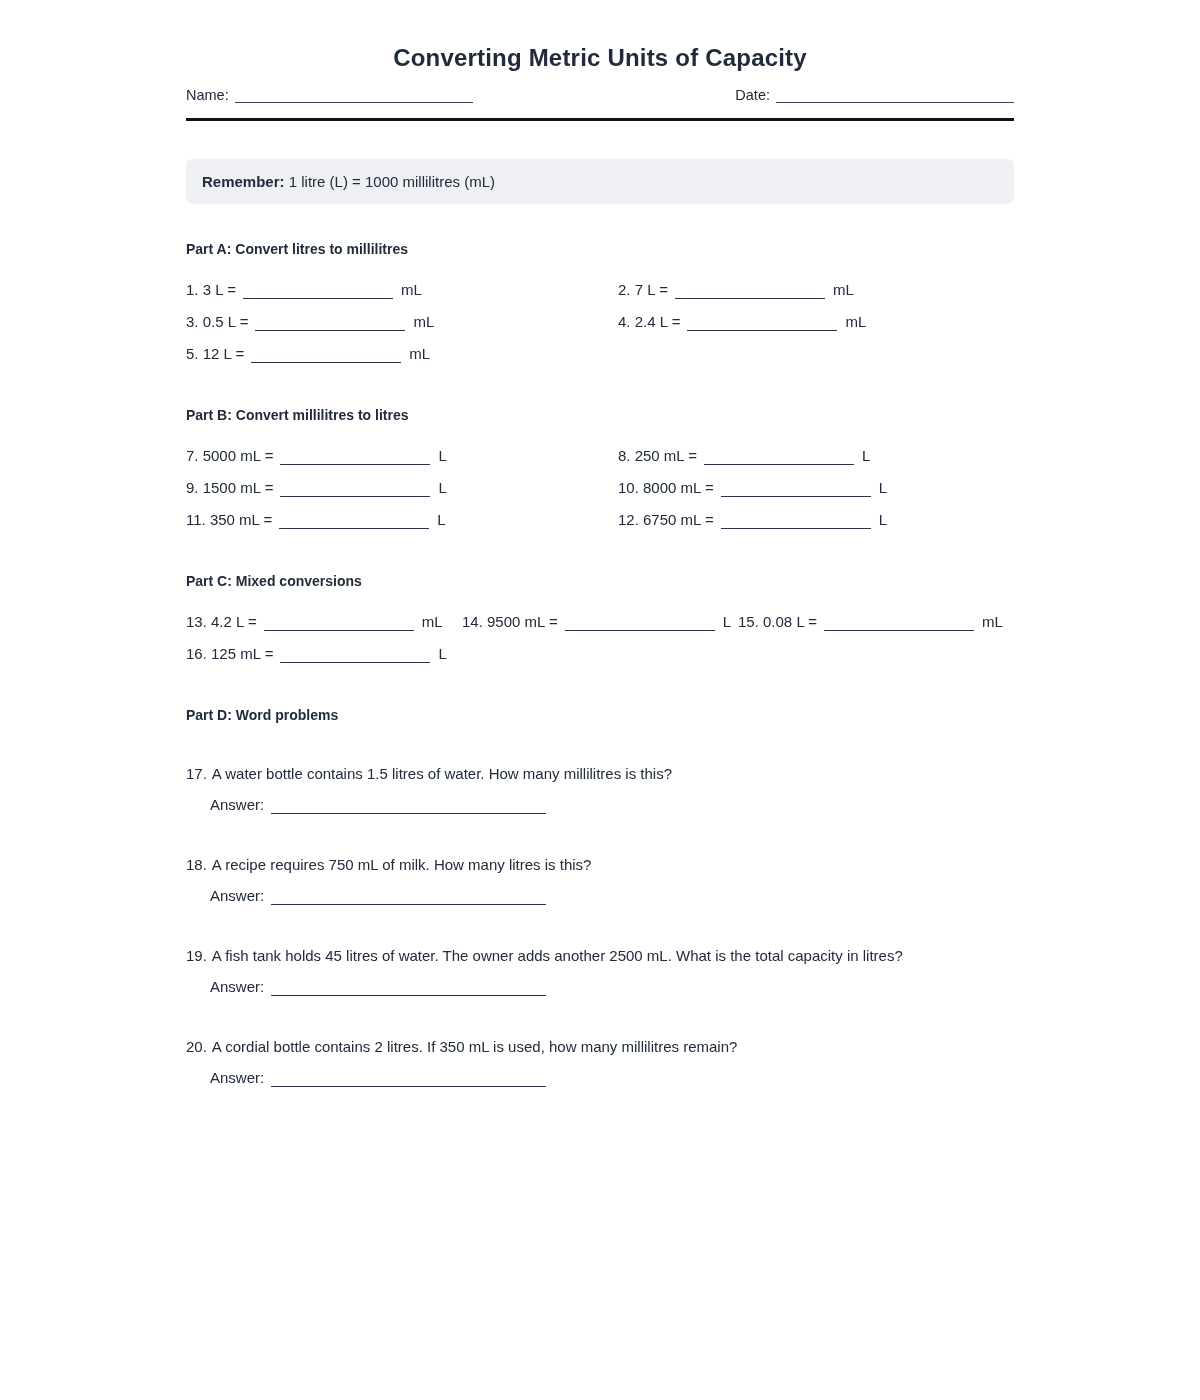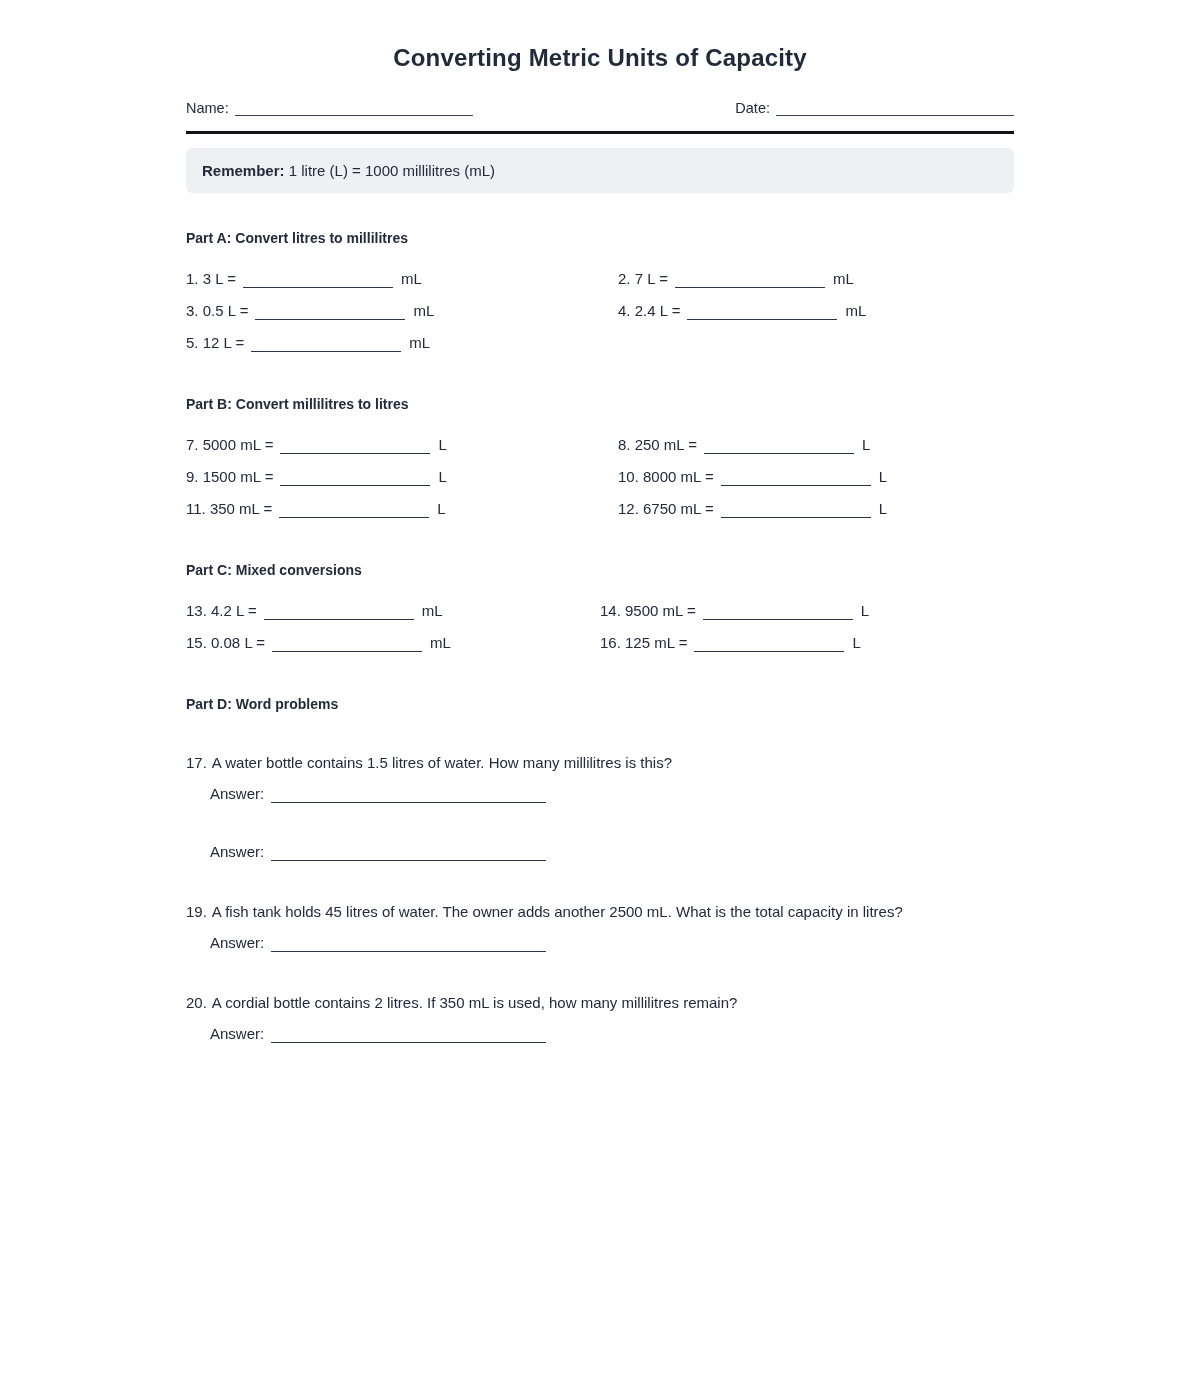--- a/index.html
+++ b/index.html
@@ -21,60 +21,60 @@
     margin:0 auto;
     padding-top:44px;
   }
   .title{
     text-align:center;
     font-size:24px;
     font-weight:bold;
     letter-spacing:.2px;
   }
   .name-date-row{
-    margin-top:28px;
+    margin-top:15px;
     display:flex;
     justify-content:space-between;
     align-items:baseline;
     font-size:14.5px;
   }
   .field-group{white-space:nowrap;}
   .write-line{
     display:inline-block;
     width:238px;
     border-bottom:1px solid #3a4355;
     vertical-align:-3px;
     margin-left:6px;
   }
   .divider{
     margin-top:15px;
     border:none;
     border-top:3px solid var(--rule);
   }
   .remember-box{
-    margin-top:14px;
+    margin-top:38px;
     background:var(--box-bg);
     border-radius:6px;
     padding:14px 16px;
     font-size:15px;
   }
   .remember-box .bold{font-weight:bold;}
   .section-heading{
     font-size:14px;
     font-weight:bold;
     margin-top:37px;
     margin-bottom:17px;
   }
   .problems-grid{
     display:grid;
     grid-template-columns:432px 1fr;
   }
   .problems-col{
     display:grid;
-    grid-template-columns:1fr 1fr;
+    grid-template-columns:1fr 1fr 1fr;
   }
   .problem-row{
     line-height:32px;
     white-space:nowrap;
   }
   .blank{
     display:inline-block;
     width:150px;
     border-bottom:1.5px solid #2a3447;
     vertical-align:-4px;
@@ -147,20 +147,21 @@
   </div>
 
   <h2 class="section-heading">Part D: Word problems</h2>
 
   <div class="word-problem">
     <div class="question-line"><span class="q-num">17.</span><span>A water bottle contains 1.5 litres of water. How many millilitres is this?</span></div>
     <div class="answer-row"><span>Answer:</span><span class="answer-blank"></span></div>
   </div>
 
   <div class="word-problem">
+    <div class="question-line"><span class="q-num">18.</span><span>A recipe requires 750 mL of milk. How many litres is this?</span></div>
     <div class="answer-row"><span>Answer:</span><span class="answer-blank"></span></div>
   </div>
 
   <div class="word-problem">
     <div class="question-line"><span class="q-num">19.</span><span>A fish tank holds 45 litres of water. The owner adds another 2500 mL. What is the total capacity in litres?</span></div>
     <div class="answer-row"><span>Answer:</span><span class="answer-blank"></span></div>
   </div>
 
   <div class="word-problem">
     <div class="question-line"><span class="q-num">20.</span><span>A cordial bottle contains 2 litres. If 350 mL is used, how many millilitres remain?</span></div>

